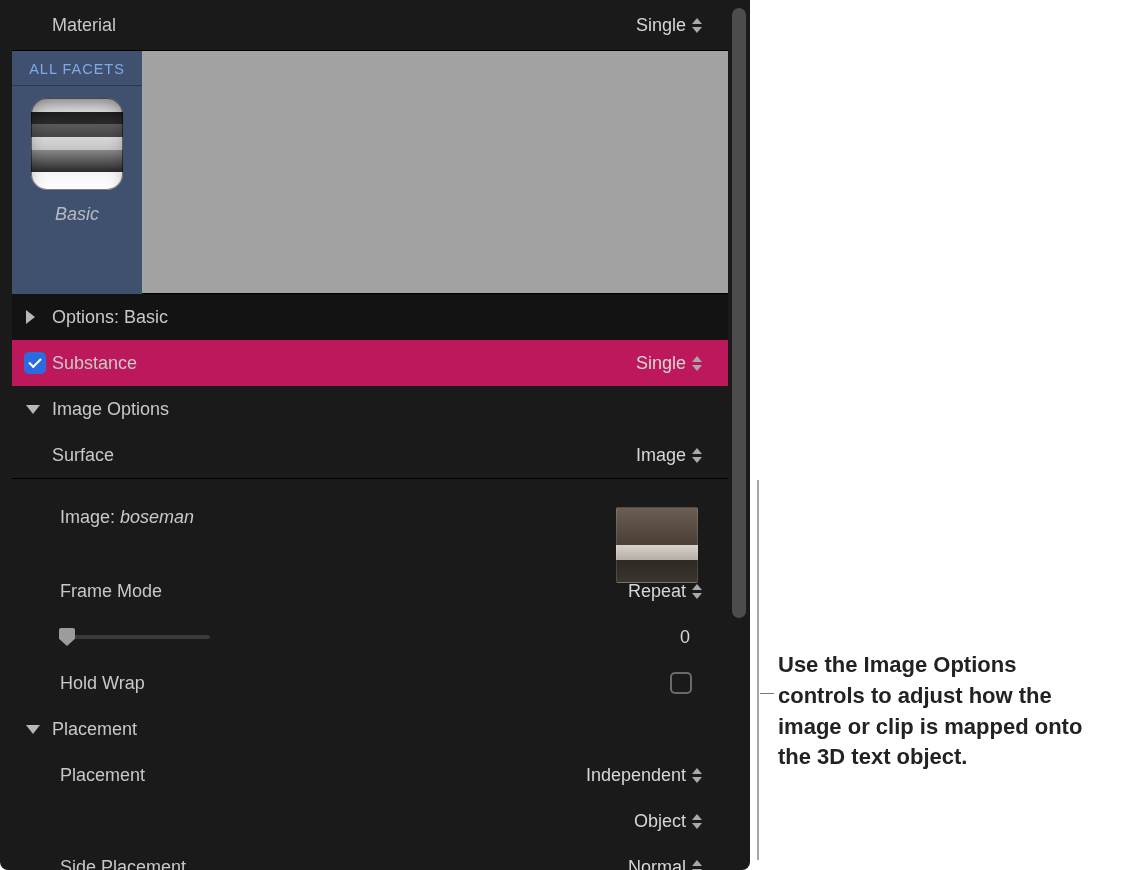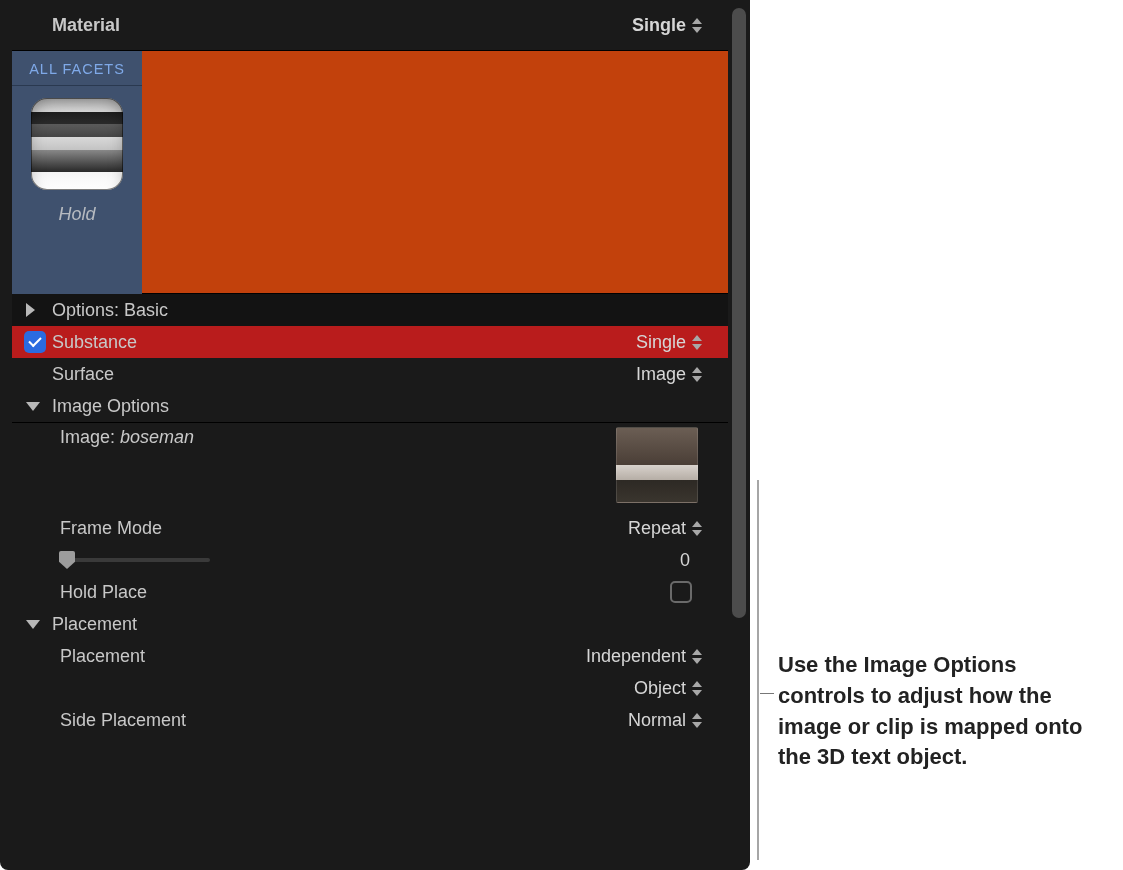--- a/index.html
+++ b/index.html
@@ -33,26 +33,26 @@
     right: 4px;
     top: 8px;
     width: 14px;
     height: 610px;
     background: #4c4c4c;
     border-radius: 7px;
   }
   .row {
     display: flex;
     align-items: center;
-    height: 32px;
+    height: 46px;
     padding: 0 8px 0 40px;
     color: #c8c8c8;
     position: relative;
   }
-  .row.header { height: 50px; font-weight: bold; }
+  .row.header { height: 50px; }
   .row-label { flex: 0 0 230px; }
   .row-mid { flex: 1; display: flex; align-items: center; justify-content: flex-end; padding-right: 18px; }
   .row-right { flex: 0 0 140px; display: flex; align-items: center; justify-content: flex-end; padding-right: 14px; margin-left: 20px; }
   .value-label { color: #d6d6d6; padding-right: 6px; }
   .stepper {
     display: inline-flex; flex-direction: column; width: 14px; height: 20px; justify-content: center;
   }
   .stepper .up, .stepper .down {
     width: 0; height: 0; border-left: 5px solid transparent; border-right: 5px solid transparent;
   }
@@ -85,21 +85,21 @@
     display: flex; align-items: center; justify-content: center;
   }
   .checkbox.checked { background: #2b6be0; }
   .checkbox.unchecked { border: 2px solid #6a6a6a; }
   .check-mark {
     width: 12px; height: 7px;
     border-left: 2.5px solid #fff; border-bottom: 2.5px solid #fff;
     transform: rotate(-45deg); margin-top: -3px;
   }
   .facet-area {
-    background: #c2410c;
+    background: #a3a3a3;
     border-top: 1px solid #000;
     border-bottom: 1px solid #000;
     height: 244px;
     position: relative;
   }
   .facet-card {
     position: absolute;
     left: 0; top: 0;
     width: 130px; height: 244px;
     background: #3f516e;
@@ -126,22 +126,22 @@
         #f4f4f4 80%, #ffffff 100%);
     box-shadow: inset 0 0 0 1px rgba(0,0,0,0.5), inset 0 12px 20px -8px rgba(0,0,0,0.6);
   }
   .facet-name {
     margin-top: 14px;
     font-style: italic;
     color: #b6bac0;
     font-size: 18px;
   }
   .row.subtle { background: #131313; }
-  .row.highlight { background: #b91c1c; }
-  .image-row { height: 90px; align-items: flex-start; padding-top: 4px; }
+  .row.highlight { background: #be185d; }
+  .image-row { height: 90px; align-items: flex-start; padding-top: 28px; }
   .image-thumb {
     width: 82px; height: 76px;
     background: linear-gradient(to bottom,
       #6b5e54 0%, #4a3e36 50%,
       #d8d2cc 50%, #b6aea6 70%,
       #2d2924 70%, #3a352e 100%);
     border: 1px solid rgba(255,255,255,0.12);
     border-radius: 2px;
   }
   .slider-track {
@@ -200,21 +200,21 @@
             <span class="up"></span>
             <span class="down"></span>
           </span>
       </div>
     </div>
 
     <div class="facet-area">
       <div class="facet-card">
         <div class="facet-tab">ALL FACETS</div>
         <div class="facet-thumb"></div>
-        <div class="facet-name italic">Hold</div>
+        <div class="facet-name italic">Basic</div>
       </div>
     </div>
 
     <div class="row subtle options-hdr">
       <span class="disclosure right"></span>
       <div class="row-label">Options: Basic</div>
       <div class="row-mid"></div>
     </div>
 
     <div class="row highlight">
@@ -226,36 +226,36 @@
       <div class="row-right">
         <span class="value-label">Single</span>
         <span class="stepper">
             <span class="up"></span>
             <span class="down"></span>
           </span>
       </div>
     </div>
 
     <div class="row">
-      <div class="row-label">Surface</div>
-      <div class="row-mid"></div>
-      <div class="row-right">
-        <span class="value-label">Image</span>
-        <span class="stepper">
-            <span class="up"></span>
-            <span class="down"></span>
-          </span>
-      </div>
-    </div>
-
-    <div class="row">
       <span class="disclosure down"></span>
       <div class="row-label">Image Options</div>
       <div class="row-mid"></div>
       <div class="row-right"></div>
+    </div>
+
+    <div class="row">
+      <div class="row-label">Surface</div>
+      <div class="row-mid"></div>
+      <div class="row-right">
+        <span class="value-label">Image</span>
+        <span class="stepper">
+            <span class="up"></span>
+            <span class="down"></span>
+          </span>
+      </div>
     </div>
 
     <div class="row indent-1 image-row" style="border-top:1px solid #000">
       <div class="row-label">
         <span>Image: </span><span class="italic">boseman</span>
       </div>
       <div class="row-mid"></div>
       <div class="row-right" style="flex-basis:140px; justify-content:flex-end; padding-right:22px;">
         <div class="image-thumb"></div>
       </div>
@@ -278,21 +278,21 @@
         <div class="slider-track">
           <div class="slider-thumb"></div>
         </div>
       </div>
       <div class="row-right" style="justify-content:flex-end; padding-right:30px;">
         <span class="num-field">0</span>
       </div>
     </div>
 
     <div class="row indent-1">
-      <div class="row-label">Hold Place</div>
+      <div class="row-label">Hold Wrap</div>
       <div class="row-mid"></div>
       <div class="row-right" style="justify-content:flex-end; padding-right:28px;">
         <span class="checkbox unchecked" style="position:static"></span>
       </div>
     </div>
 
     <div class="row">
       <span class="disclosure down"></span>
       <div class="row-label">Placement</div>
       <div class="row-mid"></div>

